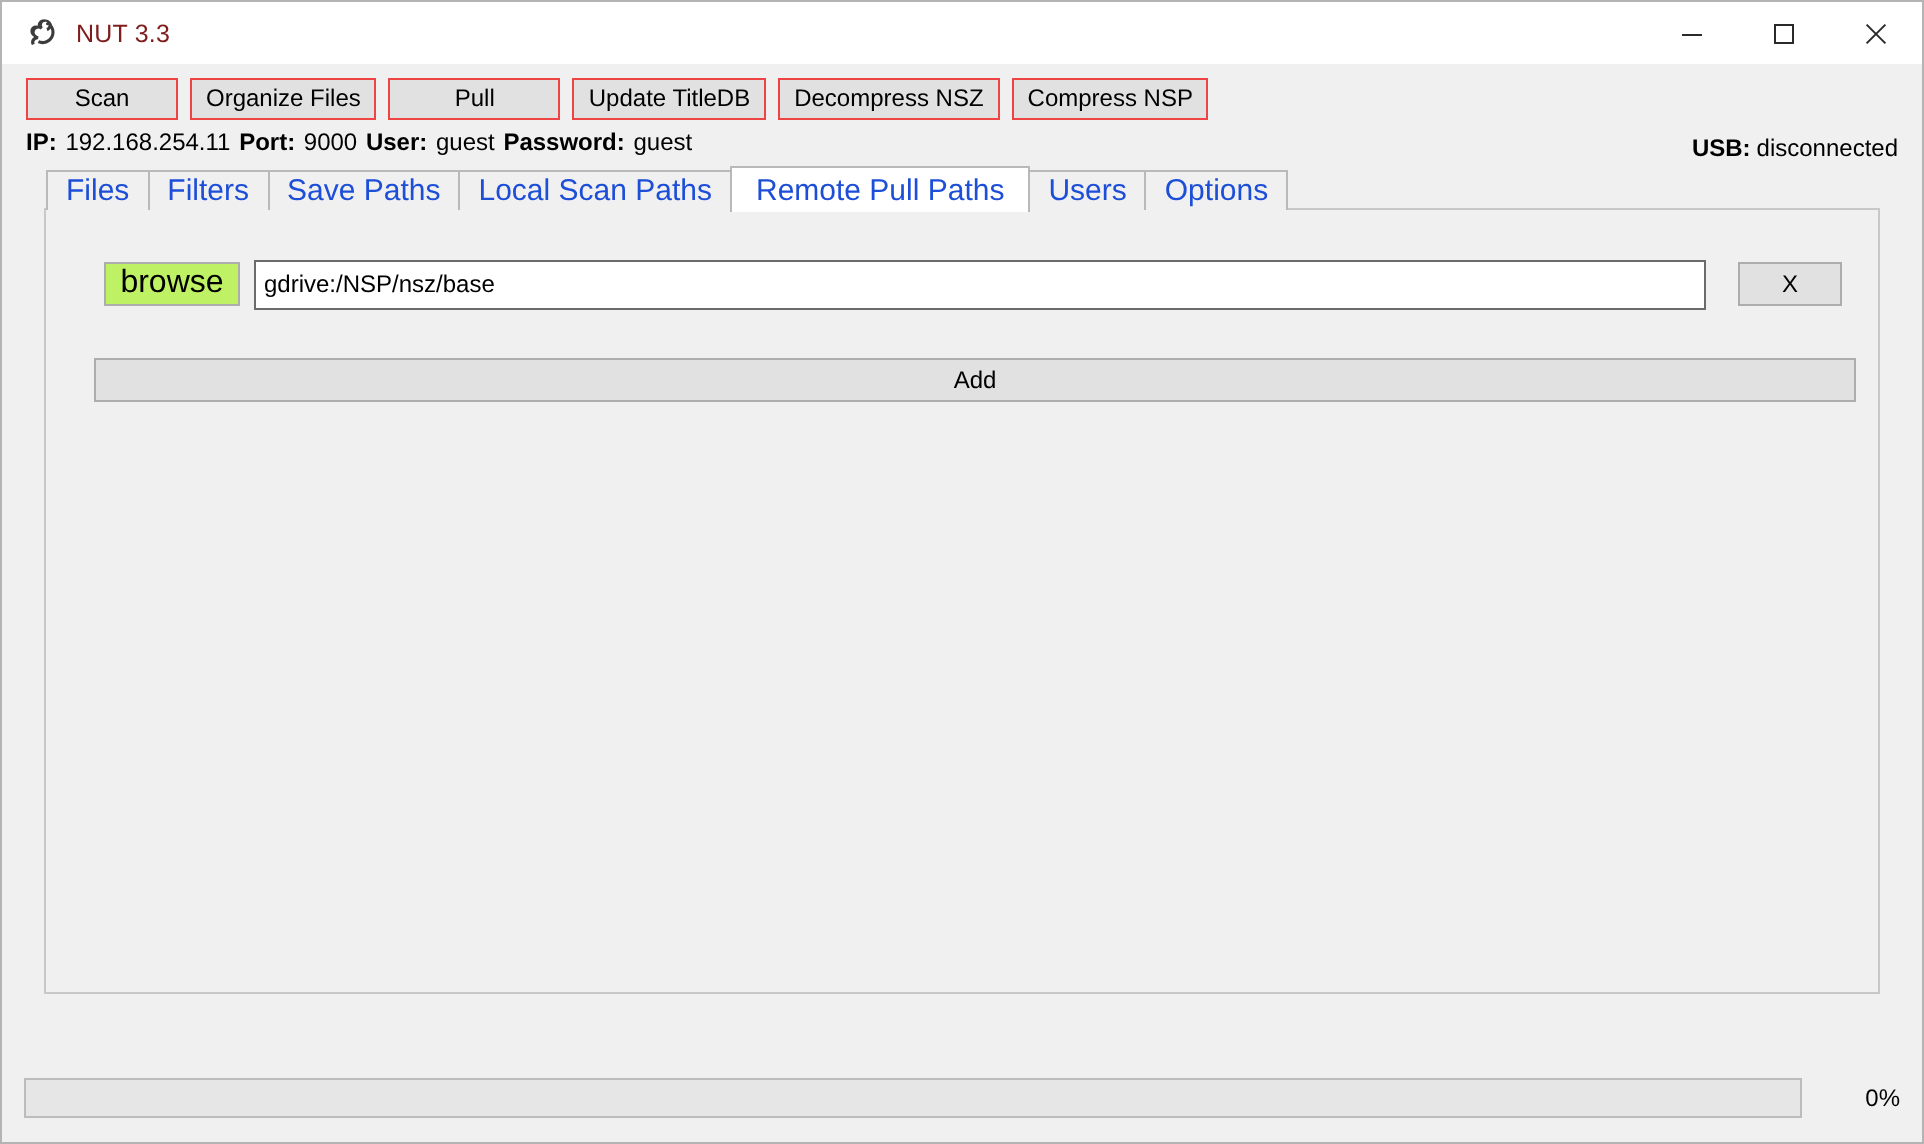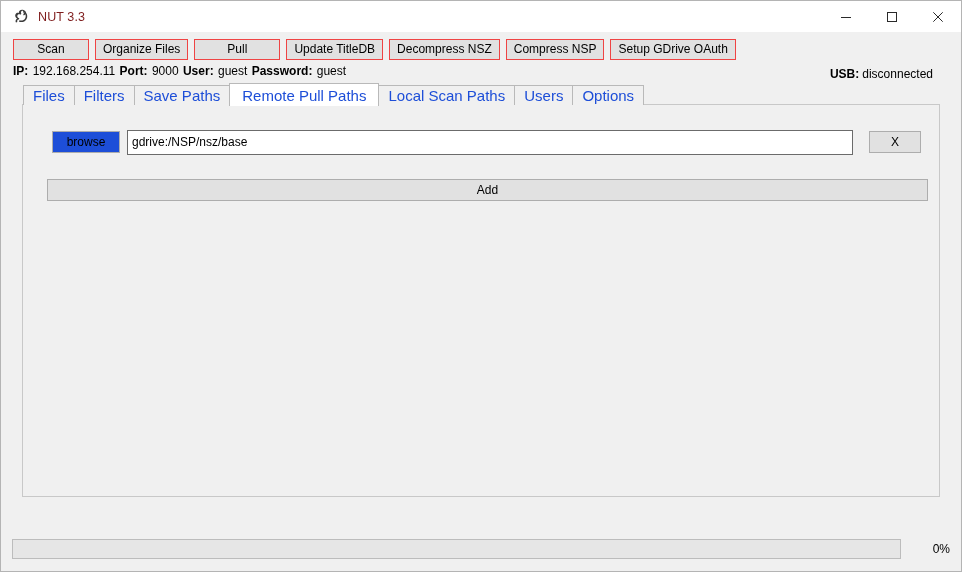--- a/index.html
+++ b/index.html
@@ -103,21 +103,21 @@
     display: flex;
     align-items: flex-start;
     font-size: 12px;
     white-space: nowrap;
   }
   #status-line .lbl { font-weight: bold; }
   #status-line .val { font-weight: normal; }
   #conn-info > span { margin-right: 1px; }
   #usb-status {
     position: absolute;
-    right: 28px;
+    right: 12px;
     top: 0;
     height: 20px;
     display: flex;
     align-items: center;
     font-size: 12px;
     white-space: nowrap;
   }
 
   
   #tab-area {
@@ -174,24 +174,24 @@
     left: 29px;
     top: 26px;
     right: 18px;
     height: 22px;
     display: flex;
     align-items: center;
   }
   #browse-button {
     width: 68px;
     height: 22px;
-    background: #1d4ed8;
+    background: #bef264;
     border: 1px solid #adadad;
     box-sizing: border-box;
-    font-size: 12px;
+    font-size: 16px;
     display: flex;
     align-items: center;
     justify-content: center;
     flex: none;
   }
   #path-input {
     flex: 1 1 auto;
     height: 25px;
     margin-left: 7px;
     margin-right: 16px;
@@ -299,21 +299,20 @@
     </div>
   </div>
 
   <div id="toolbar">
     <div class="tool-btn wide-scan">Scan</div>
     <div class="tool-btn">Organize Files</div>
     <div class="tool-btn wide-pull">Pull</div>
     <div class="tool-btn">Update TitleDB</div>
     <div class="tool-btn">Decompress NSZ</div>
     <div class="tool-btn">Compress NSP</div>
-    <div class="tool-btn">Setup GDrive OAuth</div>
   </div>
 
   <div id="status-line">
     <div id="conn-info">
       <span class="lbl">IP:</span>
       <span class="val">192.168.254.11</span>
       <span class="lbl">Port:</span>
       <span class="val">9000</span>
       <span class="lbl">User:</span>
       <span class="val">guest</span>
@@ -323,22 +322,22 @@
     <div id="usb-status">
       <span class="lbl">USB:</span>
       <span class="val" style="margin-left:3px">disconnected</span>
     </div>
   </div>
 
   <div id="tab-area">
     <div class="tab">Files</div>
     <div class="tab">Filters</div>
     <div class="tab">Save Paths</div>
+    <div class="tab">Local Scan Paths</div>
     <div class="tab active">Remote Pull Paths</div>
-    <div class="tab">Local Scan Paths</div>
     <div class="tab">Users</div>
     <div class="tab">Options</div>
   </div>
 
   <div id="tab-panel">
 
     <div id="path-row">
       <div id="browse-button">browse</div>
       <input id="path-input" type="text" value="gdrive:/NSP/nsz/base" style="">
       <div id="remove-path-button">X</div>

